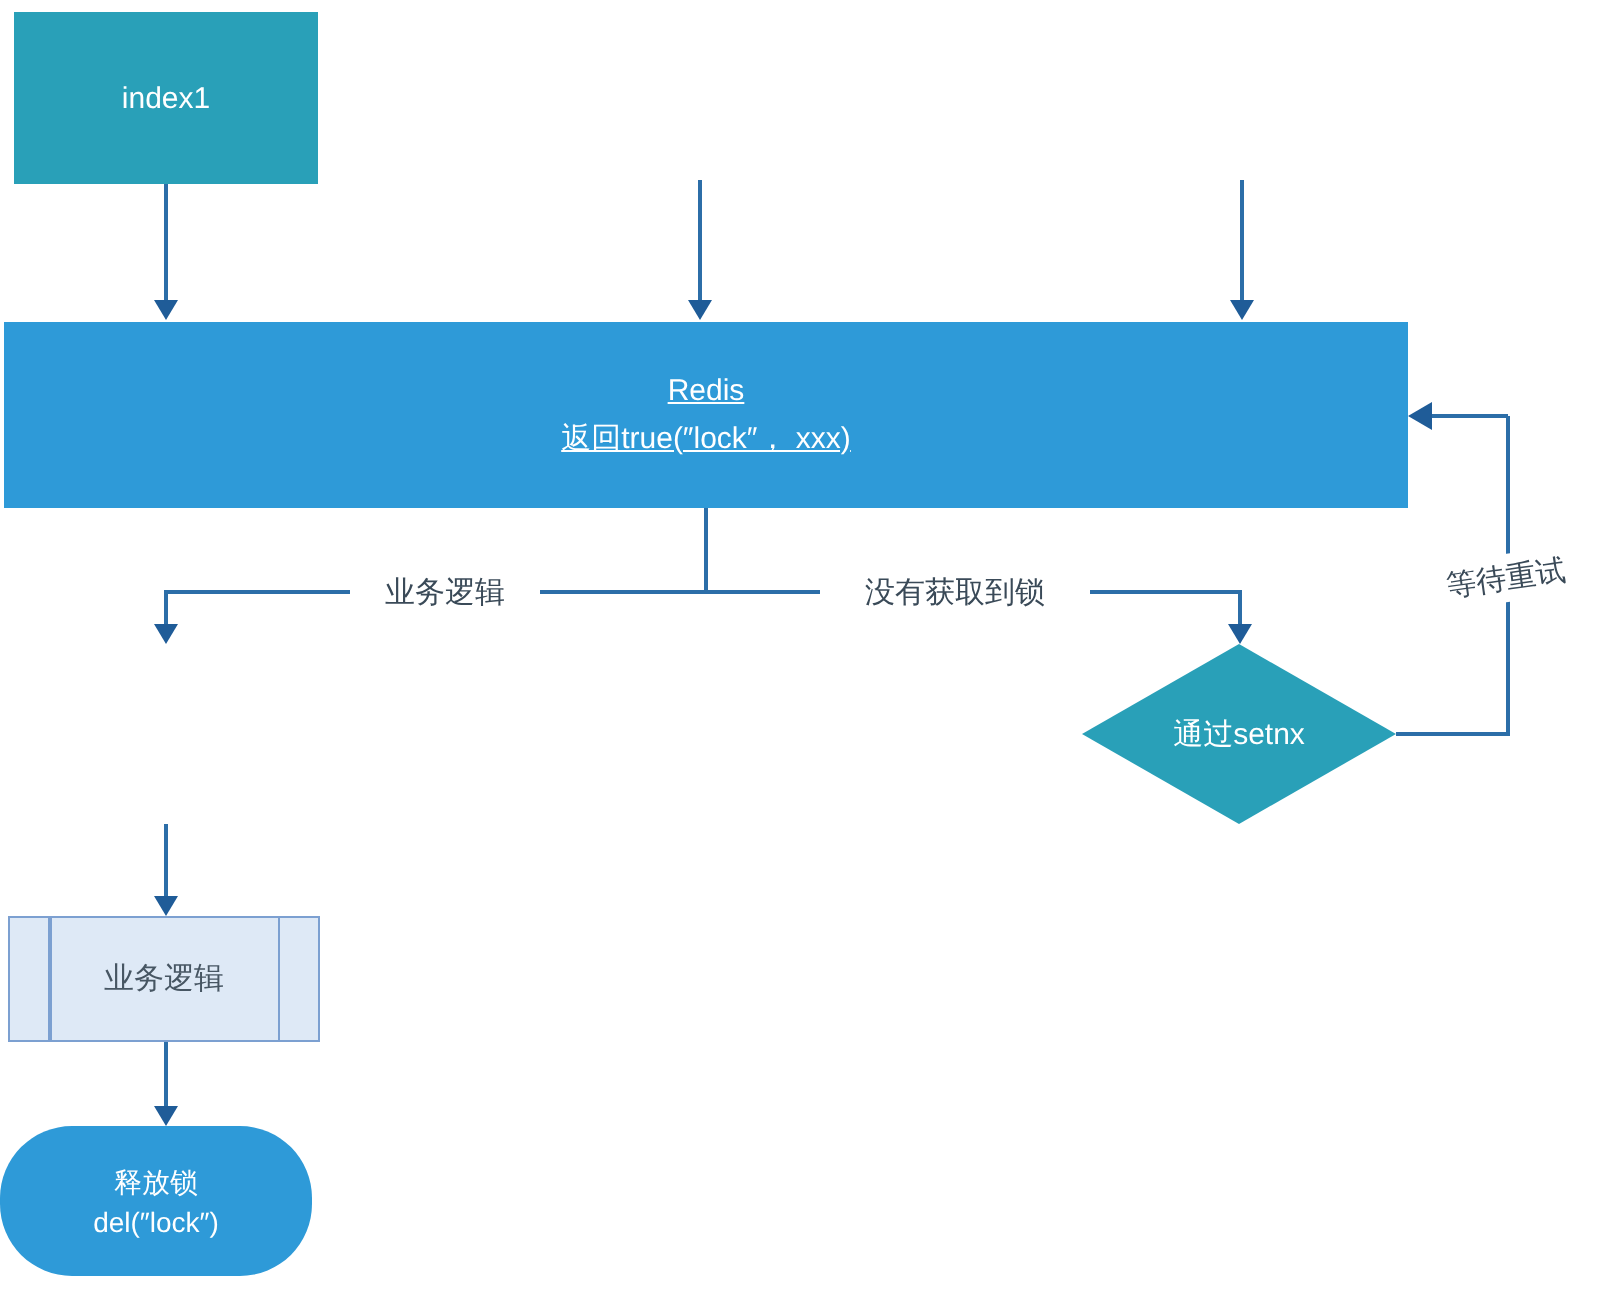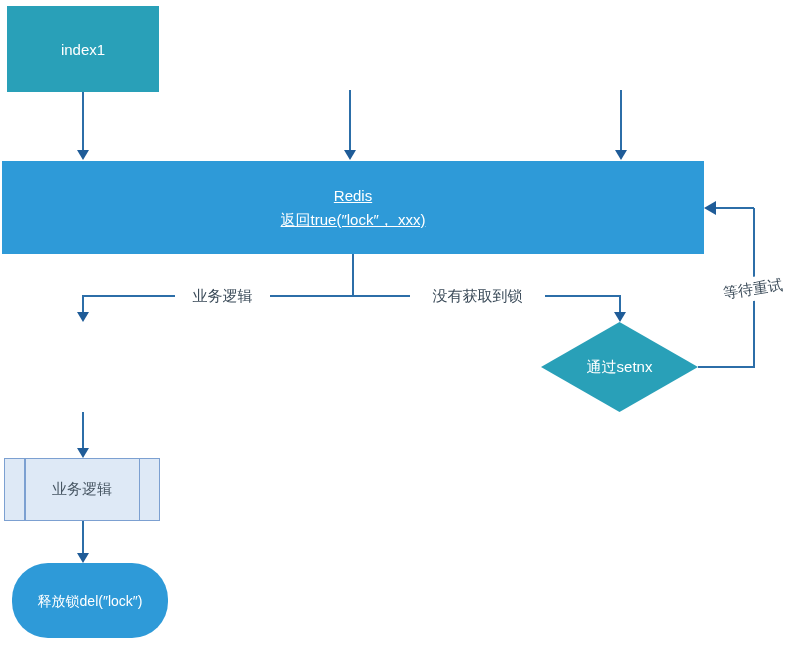--- a/index.html
+++ b/index.html
@@ -43,22 +43,22 @@
   .e-p2e{left:82px;top:521px;height:32px;} .h-p2e{left:77px;top:553px;}
   .e-fb-bot{left:698px;top:366px;width:57px;}
   .e-fb-v{left:753px;top:208px;height:160px;}
   .e-fb-top{left:716px;top:207px;width:38px;}
   .h-fb{left:704px;top:201px;}
   .process{position:absolute;left:4px;top:458px;width:156px;height:63px;background:var(--process_fill);
            border:1.5px solid var(--process_border);box-sizing:border-box;display:flex;align-items:center;
            justify-content:center;color:#475663;font-size:15px;}
   .pbar{position:absolute;top:0;bottom:0;width:1.5px;background:var(--process_border);}
   .pbar.l{left:19px;} .pbar.r{right:19px;}
-  .stadium{position:absolute;left:12px;top:563px;width:156px;height:75px;background:var(--blue);
-           border-radius:36px;display:flex;flex-direction:row;align-items:center;justify-content:center;
+  .stadium{position:absolute;left:0;top:563px;width:156px;height:75px;background:var(--blue);
+           border-radius:36px;display:flex;flex-direction:column;align-items:center;justify-content:center;
            color:#fff;font-size:14px;line-height:20px;}
   .watermark{position:absolute;left:586px;top:611px;width:215px;color:var(--watermark);
              font-size:17px;white-space:nowrap;}
 </style>
 </head>
 <body>
 
 <div class="canvas" style="--teal: #29A0B8; --blue: #2E9AD8; --line: #2C6EA8; --arrow: #1F5C98; --process_fill: #DEE9F6; --process_border: #7CA0D1; --label: #3A4A58; --watermark: #C9C9C9;">
 
   <div class="node teal pos-index1">

